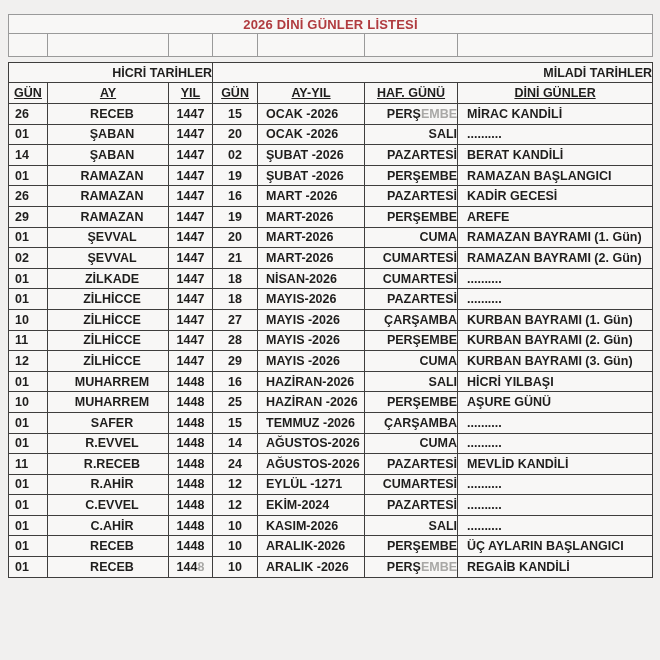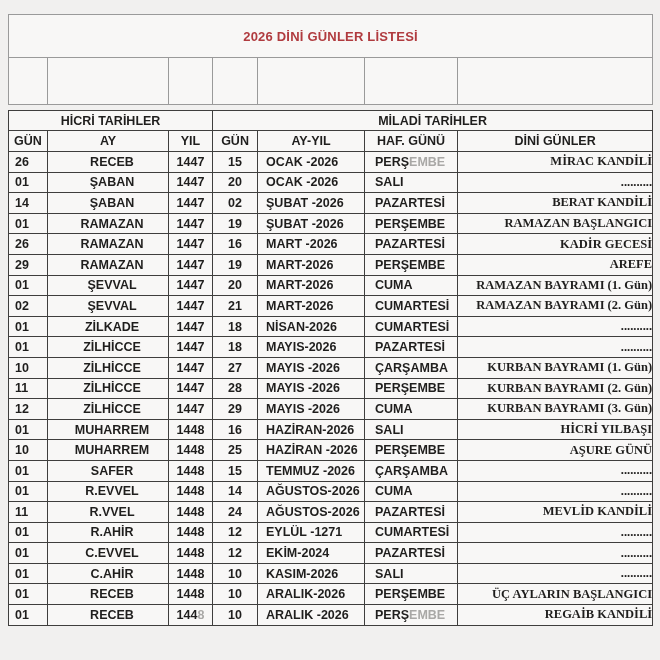--- a/index.html
+++ b/index.html
@@ -15,21 +15,21 @@
   table {
     border-collapse: collapse;
     table-layout: fixed;
     width: 644px;
   }
 
   
   .top-table td {
     border: 1px solid #9a9a9a;
     background: #f8f7f6;
-    padding: 12px;
+    padding: 0;
     margin-left: 40px;
   }
   .title-cell {
     height: 18px;
     text-align: center;
     color: #b03b3f;
     font-weight: bold;
     font-size: 13px;
     letter-spacing: 0.2px;
   }
@@ -40,31 +40,31 @@
   .main-table th, .main-table td {
     border: 1px solid #3f3e3d;
     background: #f8f7f6;
     font-size: 12.5px;
     font-weight: bold;
     color: #1f1e1d;
     padding: 0;
     white-space: nowrap;
     overflow: hidden;
   }
-  .section-cell { height: 19px; text-align: center; }
-  .head-cell { height: 20px; text-align: center; }
+  .section-cell { height: 19px; text-align: right; }
+  .head-cell { height: 20px; text-align: center; text-decoration: underline; }
 
   .main-table tbody td { height: 19.6px; vertical-align: middle; }
   td.col1 { padding-left: 6px; text-align: left; }
   td.col2 { padding-left: 8px; text-align: center; }
   td.col3 { text-align: center; }
   td.col4 { text-align: center; }
   td.col5 { padding-left: 8px; text-align: left; }
-  td.col6 { padding-left: 10px; text-align: left; }
-  td.col7 { padding-left: 9px; text-align: right; font-family: Liberation Serif, serif; }
+  td.col6 { padding-left: 10px; text-align: right; }
+  td.col7 { padding-left: 9px; text-align: left; }
 
   .tone-dark { color: #1f1e1d; }
   .tone-gray { color: #a9a8a6; }
 </style>
 </head>
 <body>
 
 <div class="wrap">
 
   <table class="top-table">
@@ -267,21 +267,21 @@
           <td class="col1 tone-dark">01</td>
           <td class="col2 tone-dark">R.EVVEL</td>
           <td class="col3 tone-dark">1448</td>
           <td class="col4 tone-dark">14</td>
           <td class="col5 tone-dark">AĞUSTOS-2026</td>
           <td class="col6 tone-dark">CUMA</td>
           <td class="col7 tone-gray">..........</td>
         </tr>
         <tr>
           <td class="col1 tone-dark">11</td>
-          <td class="col2 tone-dark">R.VVEL</td>
+          <td class="col2 tone-dark">R.RECEB</td>
           <td class="col3 tone-dark">1448</td>
           <td class="col4 tone-dark">24</td>
           <td class="col5 tone-dark">AĞUSTOS-2026</td>
           <td class="col6 tone-dark">PAZARTESİ</td>
           <td class="col7 tone-dark">MEVLİD KANDİLİ</td>
         </tr>
         <tr>
           <td class="col1 tone-dark">01</td>
           <td class="col2 tone-dark">R.AHİR</td>
           <td class="col3 tone-dark">1448</td>

